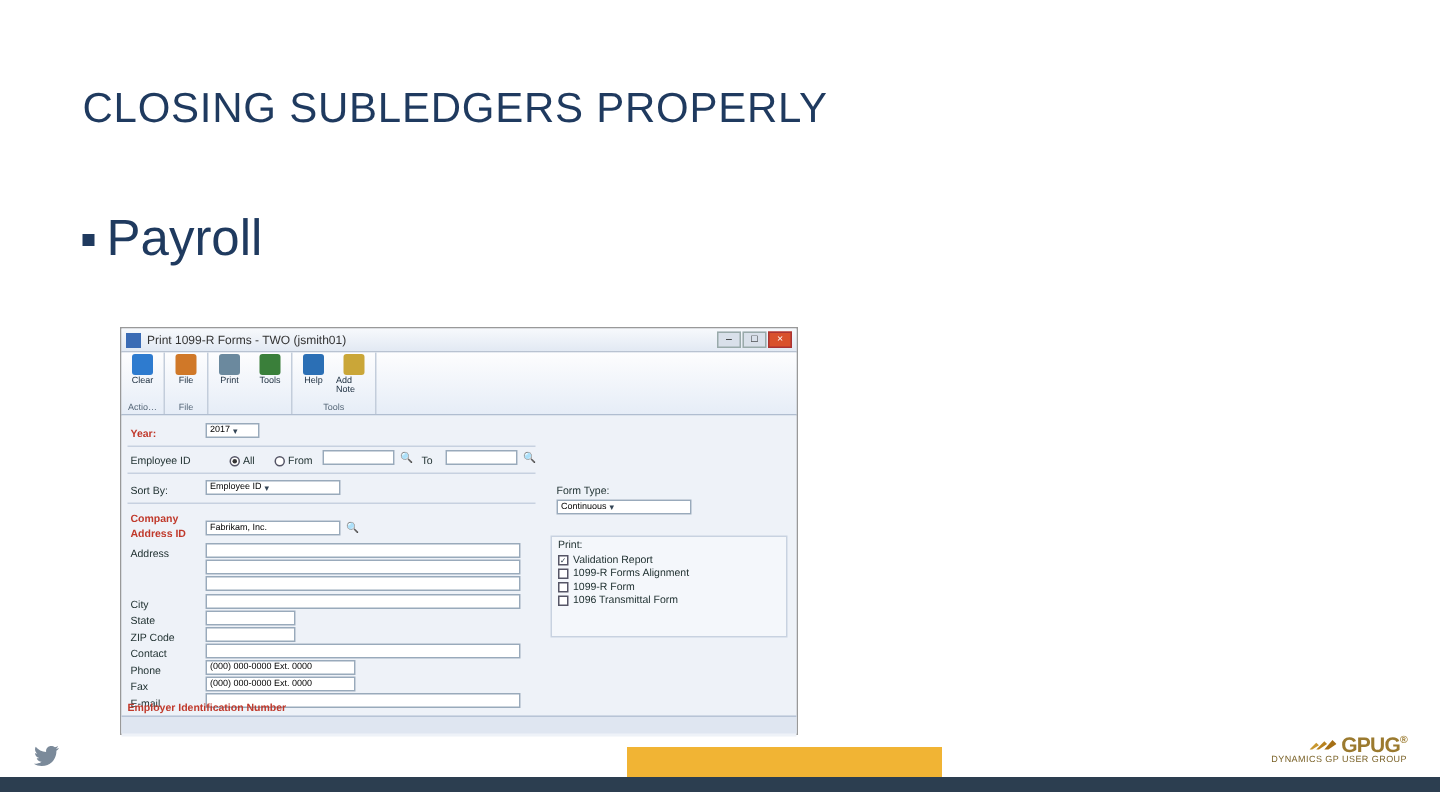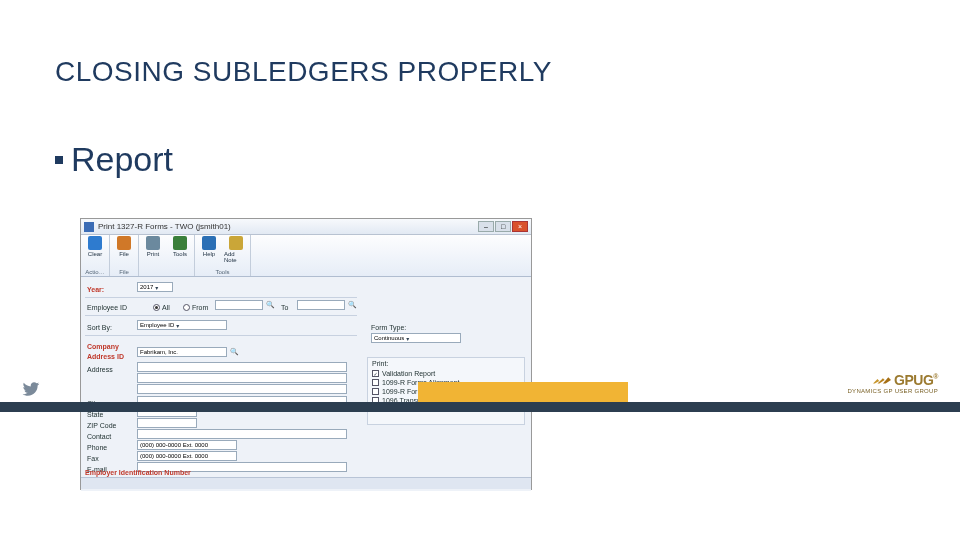--- a/index.html
+++ b/index.html
@@ -1,17 +1,17 @@
 <!DOCTYPE html>
 <html><head>
 <meta charset="utf-8">
 <style>
   * { box-sizing: border-box; margin: 0; padding: 0; }
   html, body { width: 960px; height: 540px; font-family: "Segoe UI", Arial, sans-serif; background: #fff; overflow: hidden; }
-  .slide { position: relative; width: 960px; height: 412px; }
+  .slide { position: relative; width: 960px; height: 528px; }
 
   .title { position: absolute; left: 55px; top: 56px; font-size: 28px; font-weight: 400; color: #1f3a5f; letter-spacing: 0.5px; }
   .section { position: absolute; left: 55px; top: 140px; display: flex; align-items: center; gap: 8px; }
   .bullet { width: 8px; height: 8px; background: #1f3a5f; }
   .section-text { font-size: 34px; color: #1f3a5f; font-weight: 400; }
   .breadcrumb { position: absolute; left: 80px; top: 190px; font-size: 15px; color: #1f3a5f; }
 
   .window { position: absolute; left: 80px; top: 218px; width: 452px; height: 272px; border: 1px solid #999; background: #e8eef6; font-size: 8px; }
   .win-title { height: 16px; background: linear-gradient(#f7f9fc,#e2e9f3); border-bottom: 1px solid #b8c2d1; display: flex; align-items: center; padding: 0 3px; }
   .win-title-icon { width: 10px; height: 10px; background: #3b6cb5; margin-right: 4px; }
@@ -58,28 +58,28 @@
   .logo-sub { font-size: 6px; color: #7a6228; letter-spacing: 0.3px; text-transform: uppercase; }
 </style>
 </head>
 <body>
 
 <div class="slide">
   <div class="title">CLOSING SUBLEDGERS PROPERLY</div>
 
   <div class="section">
     <div class="bullet"></div>
-    <div class="section-text">Report</div>
+    <div class="section-text">Payroll</div>
   </div>
 
 
   <div class="window">
     <div class="win-title">
       <div class="win-title-icon"></div>
-      <div class="win-title-text">Print 1327-R Forms - TWO (jsmith01)</div>
+      <div class="win-title-text">Print 1099-R Forms - TWO (jsmith01)</div>
       <div class="win-btns">
         <div class="wb">–</div>
         <div class="wb">□</div>
         <div class="wb close">×</div>
       </div>
     </div>
 
     <div class="ribbon" id="ribbon">
         <div class="rgrp">
           <div class="ricons">

